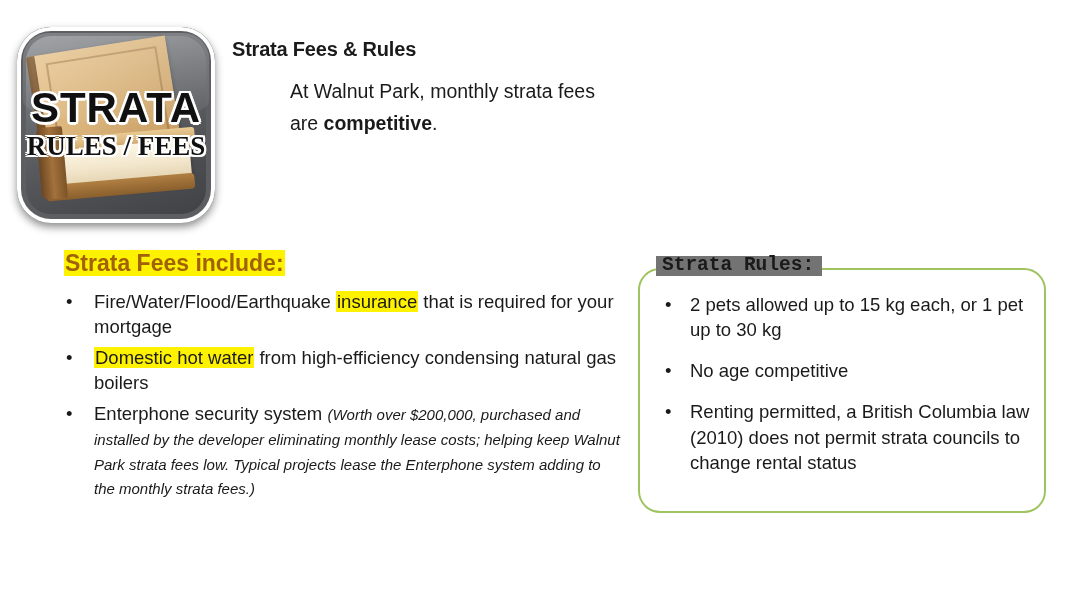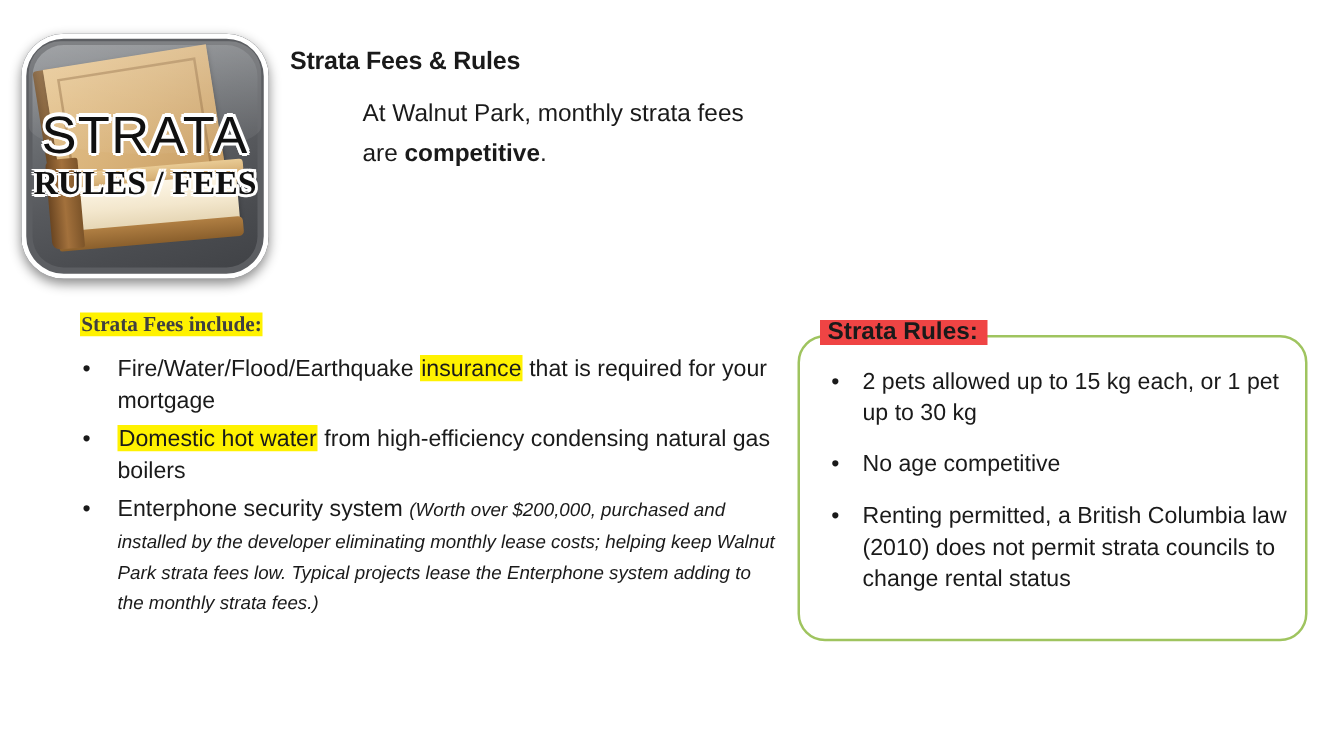--- a/index.html
+++ b/index.html
@@ -107,21 +107,21 @@
     position: absolute;
     left: 0; right: 0;
     top: 60px;
     z-index: 8;
     text-align: center;
     line-height: 1;
   }
   #icon-caption .l1 {
     display: block;
     font-family: "Liberation Sans", sans-serif;
-    font-weight: normal;
+    font-weight: bold;
     font-size: 42px;
     letter-spacing: 1px;
     color: #101010;
     text-shadow:
       -2px -2px 0 #fff, 2px -2px 0 #fff, -2px 2px 0 #fff, 2px 2px 0 #fff,
       0 -2.5px 0 #fff, 0 2.5px 0 #fff, -2.5px 0 0 #fff, 2.5px 0 0 #fff;
   }
   #icon-caption .l2 {
     display: block;
     margin-top: 4px;
@@ -160,25 +160,24 @@
 
   
   #fees-column {
     position: absolute;
     left: 64px;
     top: 250px;
     width: 560px;
   }
   #fees-heading {
     margin: 0 0 6px 0;
-    font-size: 17px;
-    font-weight: bold;
-    color: #404040;
+    font-size: 23px;
+    font-weight: bold;
+    color: #a16207;
     display: inline-block;
-    font-family: Liberation Serif, serif;
   }
   .hl {
     background: #fff200;
     padding: 0 1px;
     box-decoration-break: clone;
     -webkit-box-decoration-break: clone;
   }
   ul.bullets {
     list-style: none;
     margin: 0;
@@ -214,23 +213,24 @@
     width: 408px;
     height: 245px;
     border: 2.5px solid #9fc45f;
     border-radius: 22px;
     box-sizing: border-box;
   }
   #rules-title-wrap {
     position: absolute;
     left: 656px;
     top: 256px;
-    background: #ef4444;
+    background: #737373;
     padding: 0 8px 0 6px;
     z-index: 3;
+    font-family: Liberation Mono, monospace;
   }
   #rules-title {
     margin: 0;
     font-size: 19.5px;
     font-weight: bold;
     color: #1a1a1a;
     line-height: 1;
   }
   #rules-list {
     position: absolute;

